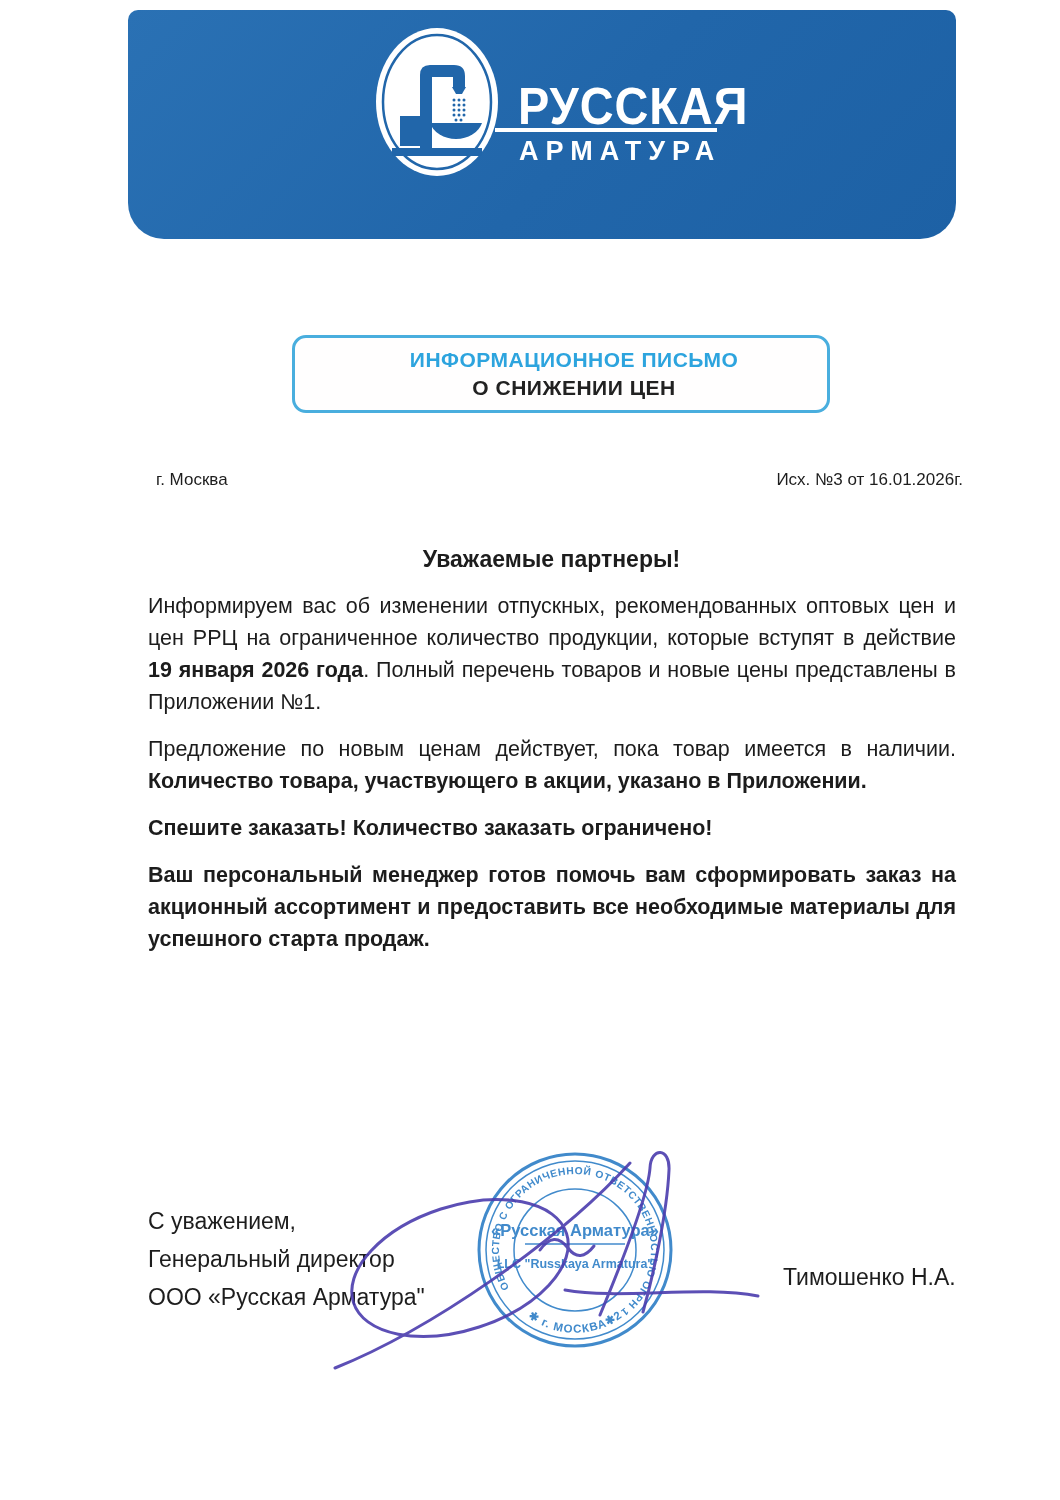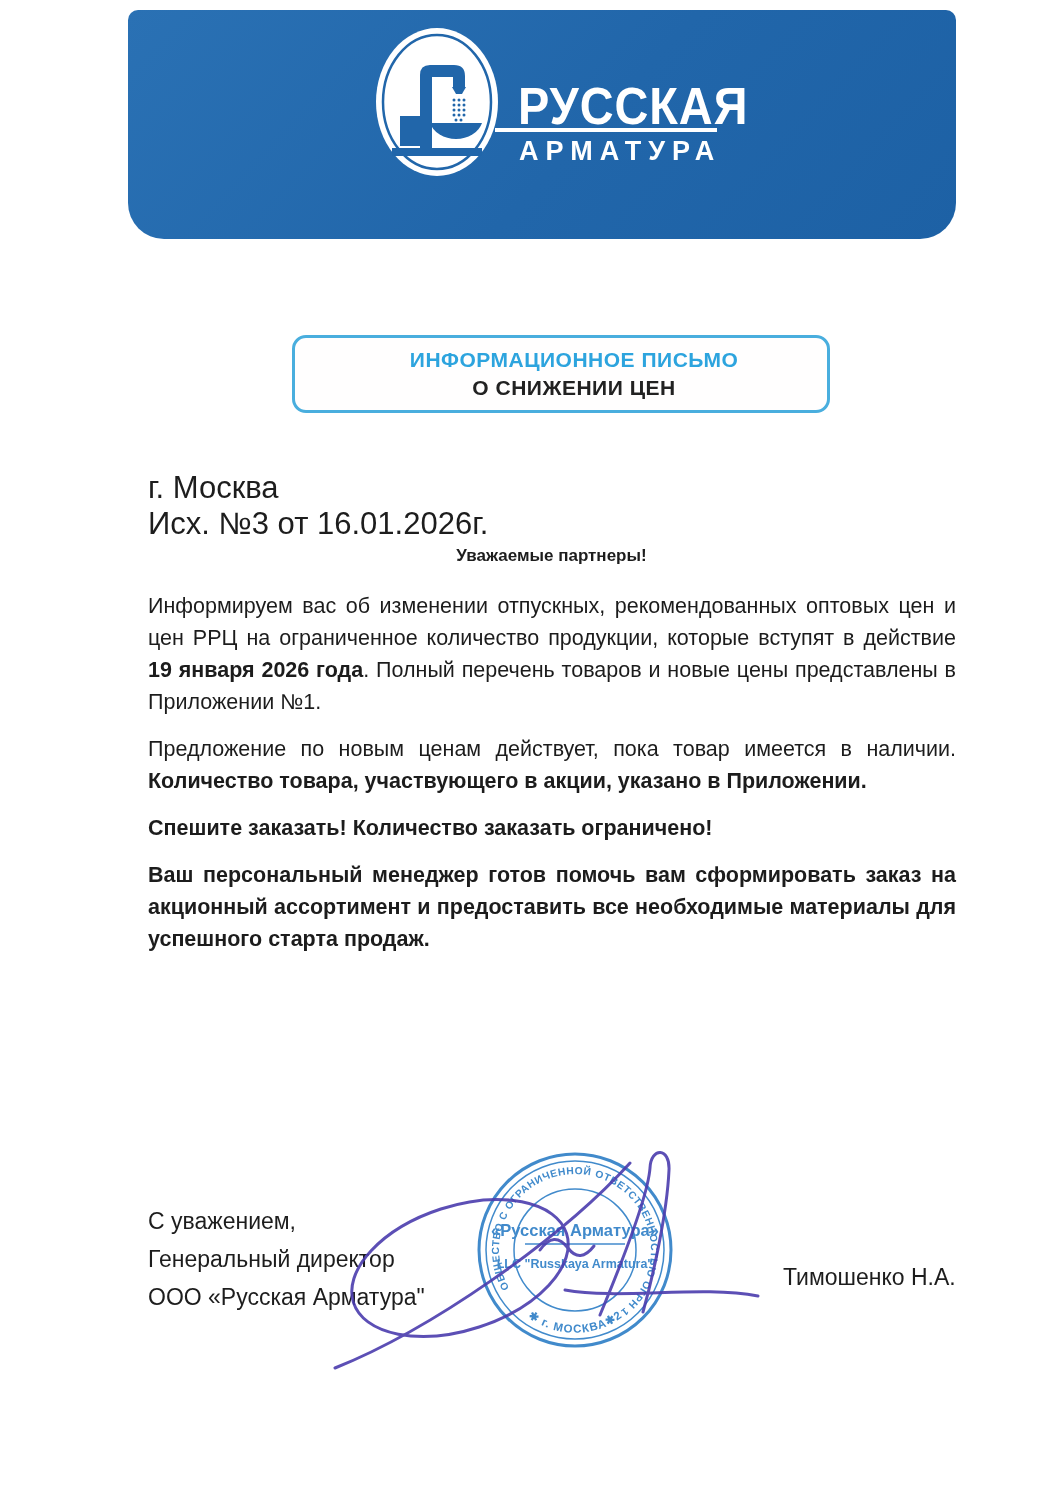--- a/index.html
+++ b/index.html
@@ -28,27 +28,27 @@
   .subject-box {
     position:absolute; left:292px; top:335px; width:538px; height:78px;
     border:3px solid #49aede; border-radius:14px; background:#fffefe;
     display:flex; flex-direction:column; align-items:center; justify-content:center;
     gap:4px; box-sizing:border-box;padding-left:26px;
   }
   .subject-line1 { color:#2da4de; font-size:21px; font-weight:bold; letter-spacing:.5px; }
   .subject-line2 { color:#222222; font-size:21px; font-weight:bold; letter-spacing:.5px; }
   
   .meta-row {
-    position:absolute; left:148px; top:470px; width:807px;
-    display:flex; justify-content:space-between; font-size:31px;flex-direction:column;
+    position:absolute; left:156px; top:470px; width:807px;
+    display:flex; justify-content:space-between; font-size:17px;
   }
   
   .salutation {
     position:absolute; left:148px; top:546px; width:807px;
-    text-align:center; font-size:17px; font-weight:bold;
+    text-align:center; font-size:23px; font-weight:bold;
   }
   
   .body-text { position:absolute; left:148px; top:590px; width:808px; }
   .body-text p {
     margin:0 0 15px 0; font-size:21.5px; line-height:32px;
     text-align:justify; color:#1c1c1c;
   }
   .body-text p.bold { font-weight:bold; }
   .body-text b { font-weight:bold;margin-top:28px; }
   

